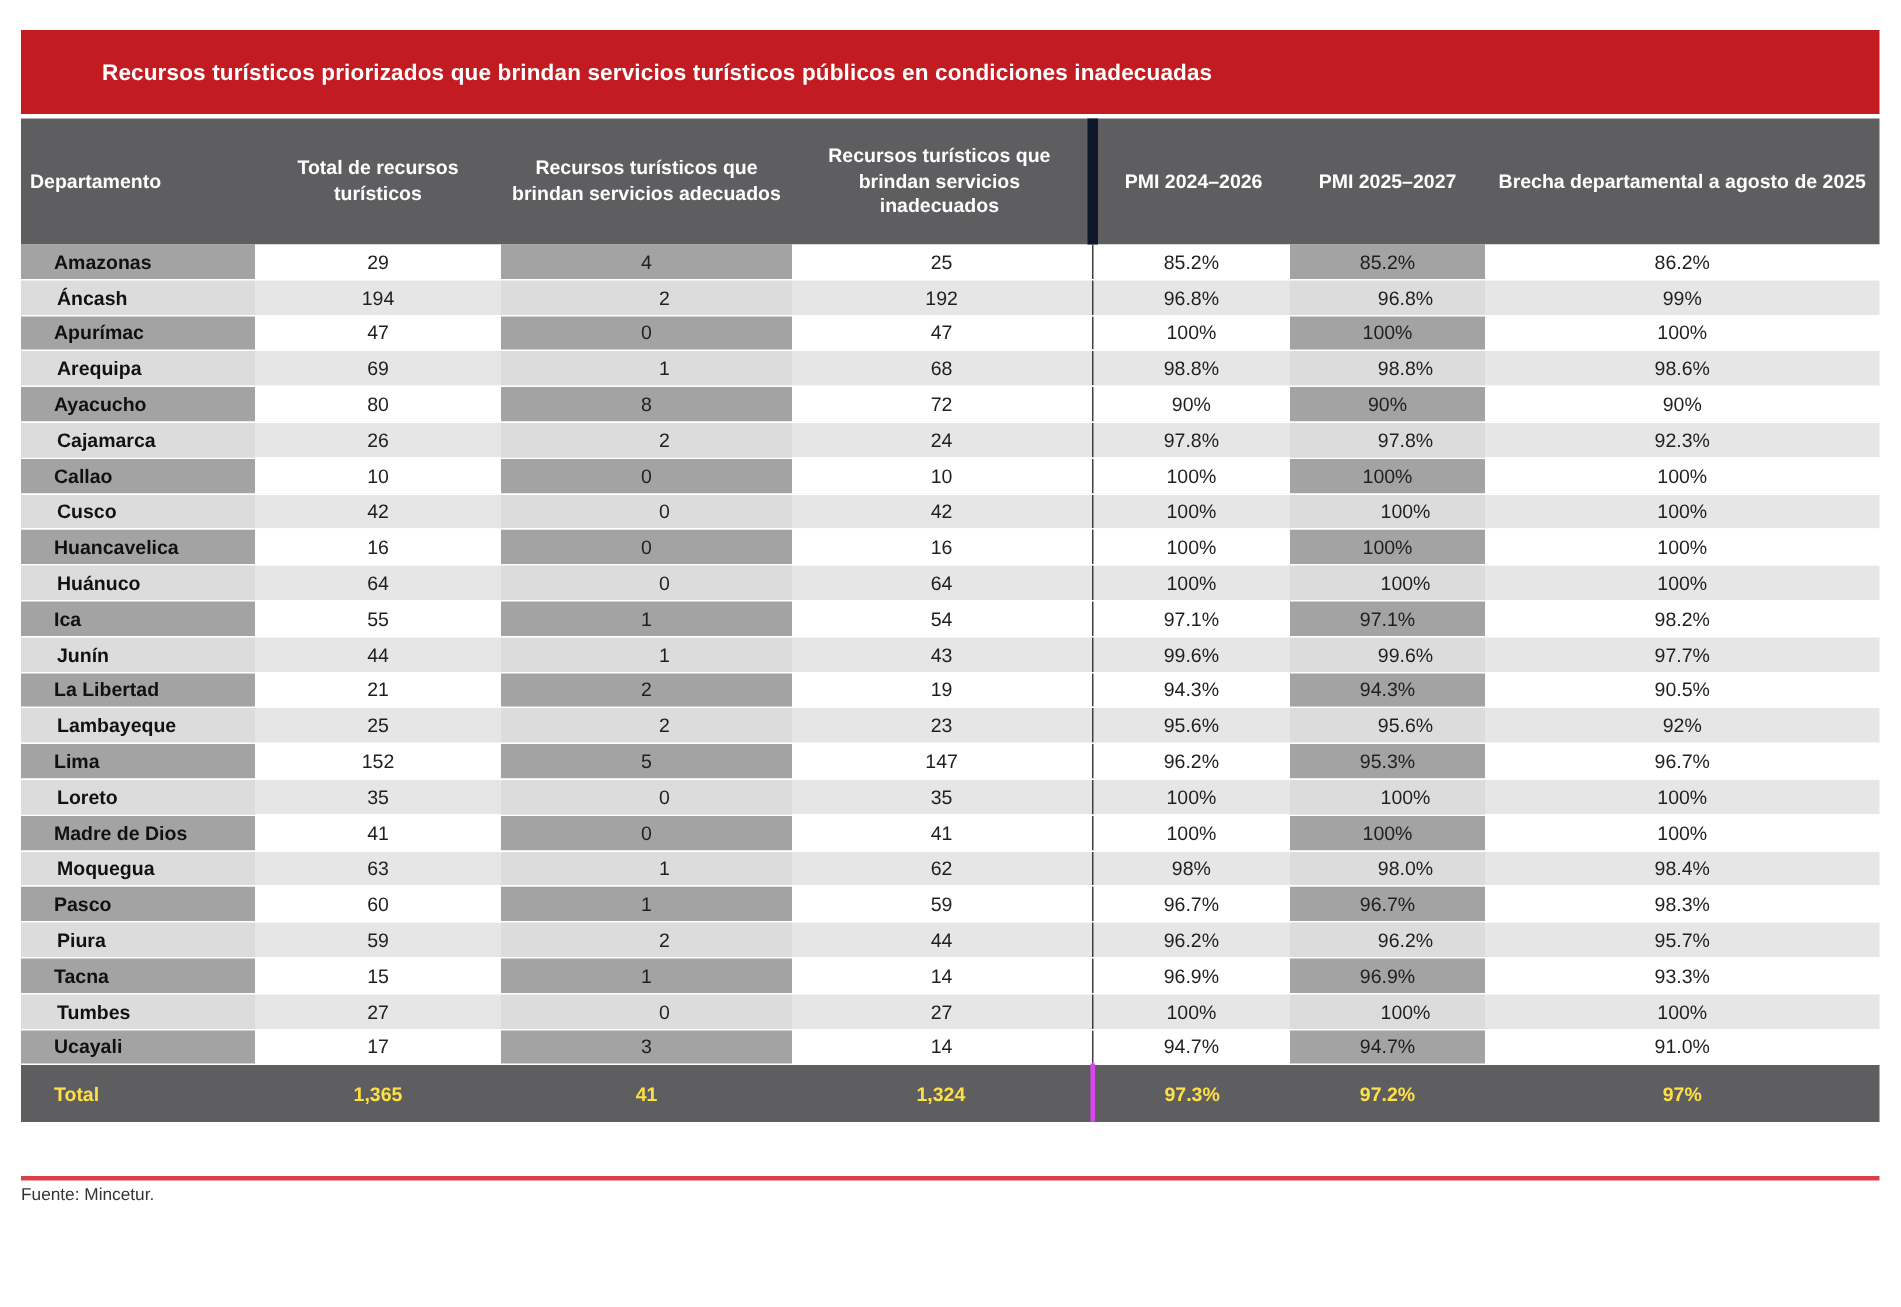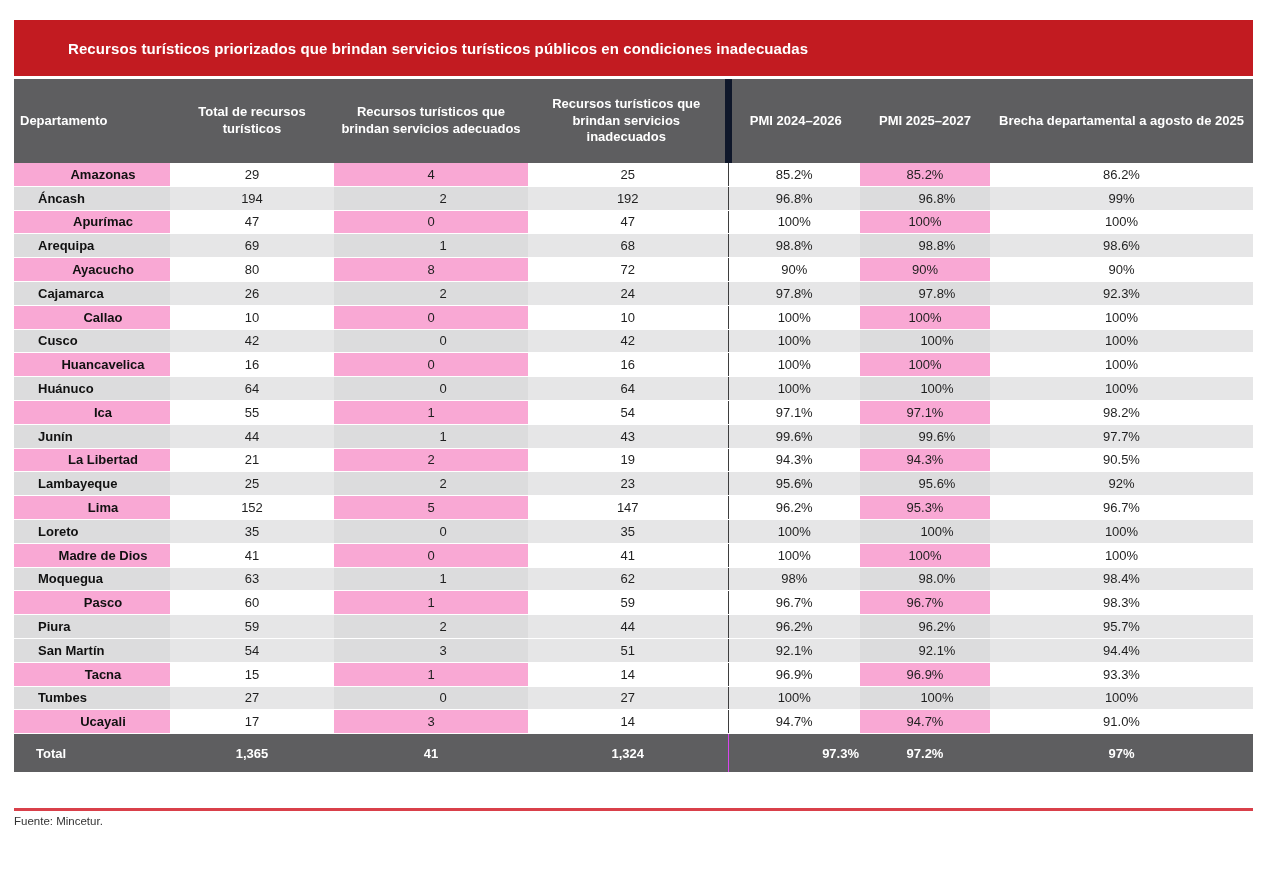--- a/index.html
+++ b/index.html
@@ -68,41 +68,41 @@
     padding: 0;
   }
   tbody td.dept {
     text-align: left;
     padding-left: 22px;
     font-weight: bold;
     color: #111111;
   }
   
   tbody tr.light td       { background: #ffffff; }
-  tbody tr.light td.shade { background: #f9a8d4; text-align: center; }
+  tbody tr.light td.shade { background: #a3a3a3; }
   
   tbody tr.dark td        { background: #E6E6E7; }
   tbody tr.dark td.shade  { background: #DCDCDD; padding-left: 24px; }
 
   tbody td.divider { border-left: 1px solid #3E3E3E; }
 
   tfoot td {
     background: #5E5E60;
-    color: #ffffff;
+    color: #fde047;
     font-size: 13px;
     font-weight: bold;
     height: 36px;
     text-align: center;
     vertical-align: middle;
   }
   tfoot td.dept {
     text-align: left;
     padding-left: 22px;
   }
-  tfoot td.divider { border-left: 1px solid #d946ef; text-align: right; }
+  tfoot td.divider { border-left: 3px solid #d946ef; }
 
   .rule {
     margin-top: 36px;
     height: 3px;
     background: #D9404A;
   }
   .source {
     margin-top: 4px;
     font-size: 11.5px;
     color: #333333;
@@ -314,29 +314,20 @@
           </tr>
           <tr class="dark">
             <td class="dept shade">Piura</td>
             <td>59</td>
             <td class="shade">2</td>
             <td>44</td>
             <td class="divider">96.2%</td>
             <td class="shade">96.2%</td>
             <td>95.7%</td>
           </tr>
-          <tr class="dark">
-            <td class="dept shade">San Martín</td>
-            <td>54</td>
-            <td class="shade">3</td>
-            <td>51</td>
-            <td class="divider">92.1%</td>
-            <td class="shade">92.1%</td>
-            <td>94.4%</td>
-          </tr>
           <tr class="light">
             <td class="dept shade">Tacna</td>
             <td>15</td>
             <td class="shade">1</td>
             <td>14</td>
             <td class="divider">96.9%</td>
             <td class="shade">96.9%</td>
             <td>93.3%</td>
           </tr>
           <tr class="dark">

